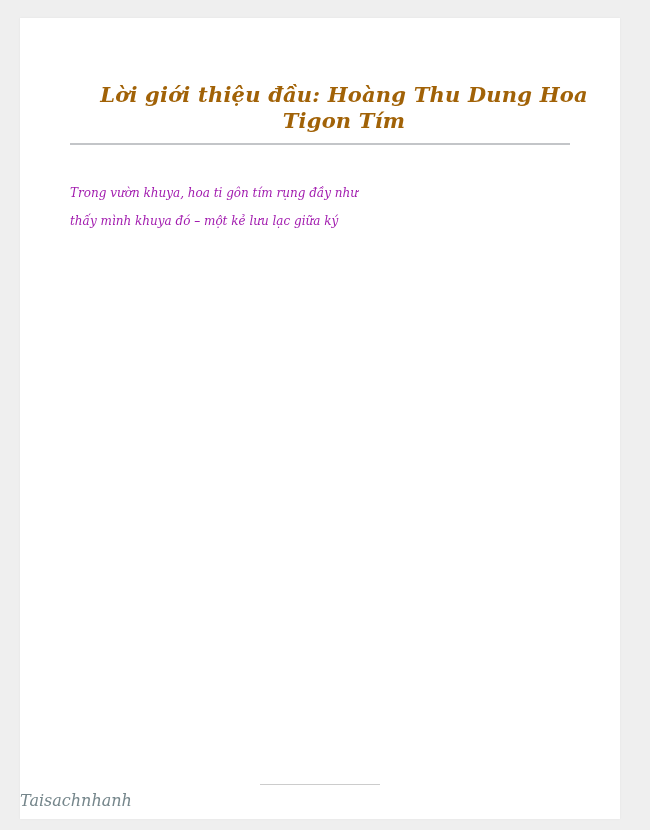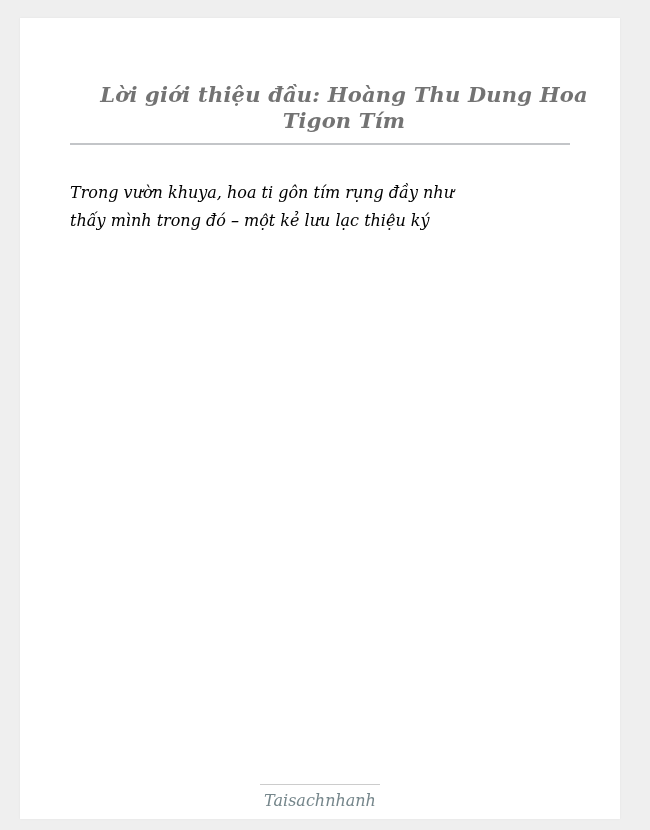--- a/index.html
+++ b/index.html
@@ -24,46 +24,45 @@
     box-shadow: 0 0 2px rgba(0,0,0,0.06);
     box-sizing: border-box;
   }
   .page-title {
     margin-top: 64px;
     text-align: center;
     font-style: italic;
     font-weight: 600;
     font-size: 21px;
     line-height: 26px;
-    color: #737373;
+    color: #a16207;
     letter-spacing: 0.2px;
     padding-left: 48px;
   }
   .title-divider {
     width: 500px;
     margin: 9px auto 0 auto;
     border: none;
     border-top: 2px solid #c3c5c8;
   }
   .body-text {
     margin: 34px 48px 0 50px;
     font-style: italic;
-    font-size: 16px;
-    color: #000000;
+    font-size: 12px;
+    color: #a21caf;
   }
   .body-line {
     line-height: 28px;
     white-space: nowrap;
   }
   .page-footer {
     position: absolute;
     left: 0;
     right: 0;
     bottom: 8px;
-    text-align: center;
   }
   .footer-divider {
     width: 120px;
     margin: 0 auto 6px auto;
     border: none;
     border-top: 1px solid #cccccc;
   }
   .footer-text {
     font-style: italic;
     font-size: 16px;
@@ -76,21 +75,21 @@
 
 <div class="canvas">
   <div class="page">
 
     <div class="page-title">Lời giới thiệu đầu: Hoàng Thu Dung Hoa Tigon Tím</div>
 
     <hr class="title-divider">
 
     <div class="body-text">
       <div class="body-line">Trong vườn khuya, hoa ti gôn tím rụng đầy như</div>
-      <div class="body-line">thấy mình trong đó – một kẻ lưu lạc thiệu ký</div>
+      <div class="body-line">thấy mình khuya đó – một kẻ lưu lạc giữa ký</div>
     </div>
 
     <div class="page-footer">
       <hr class="footer-divider">
       <div class="footer-text">Taisachnhanh</div>
     </div>
 
   </div>
 </div>
 

